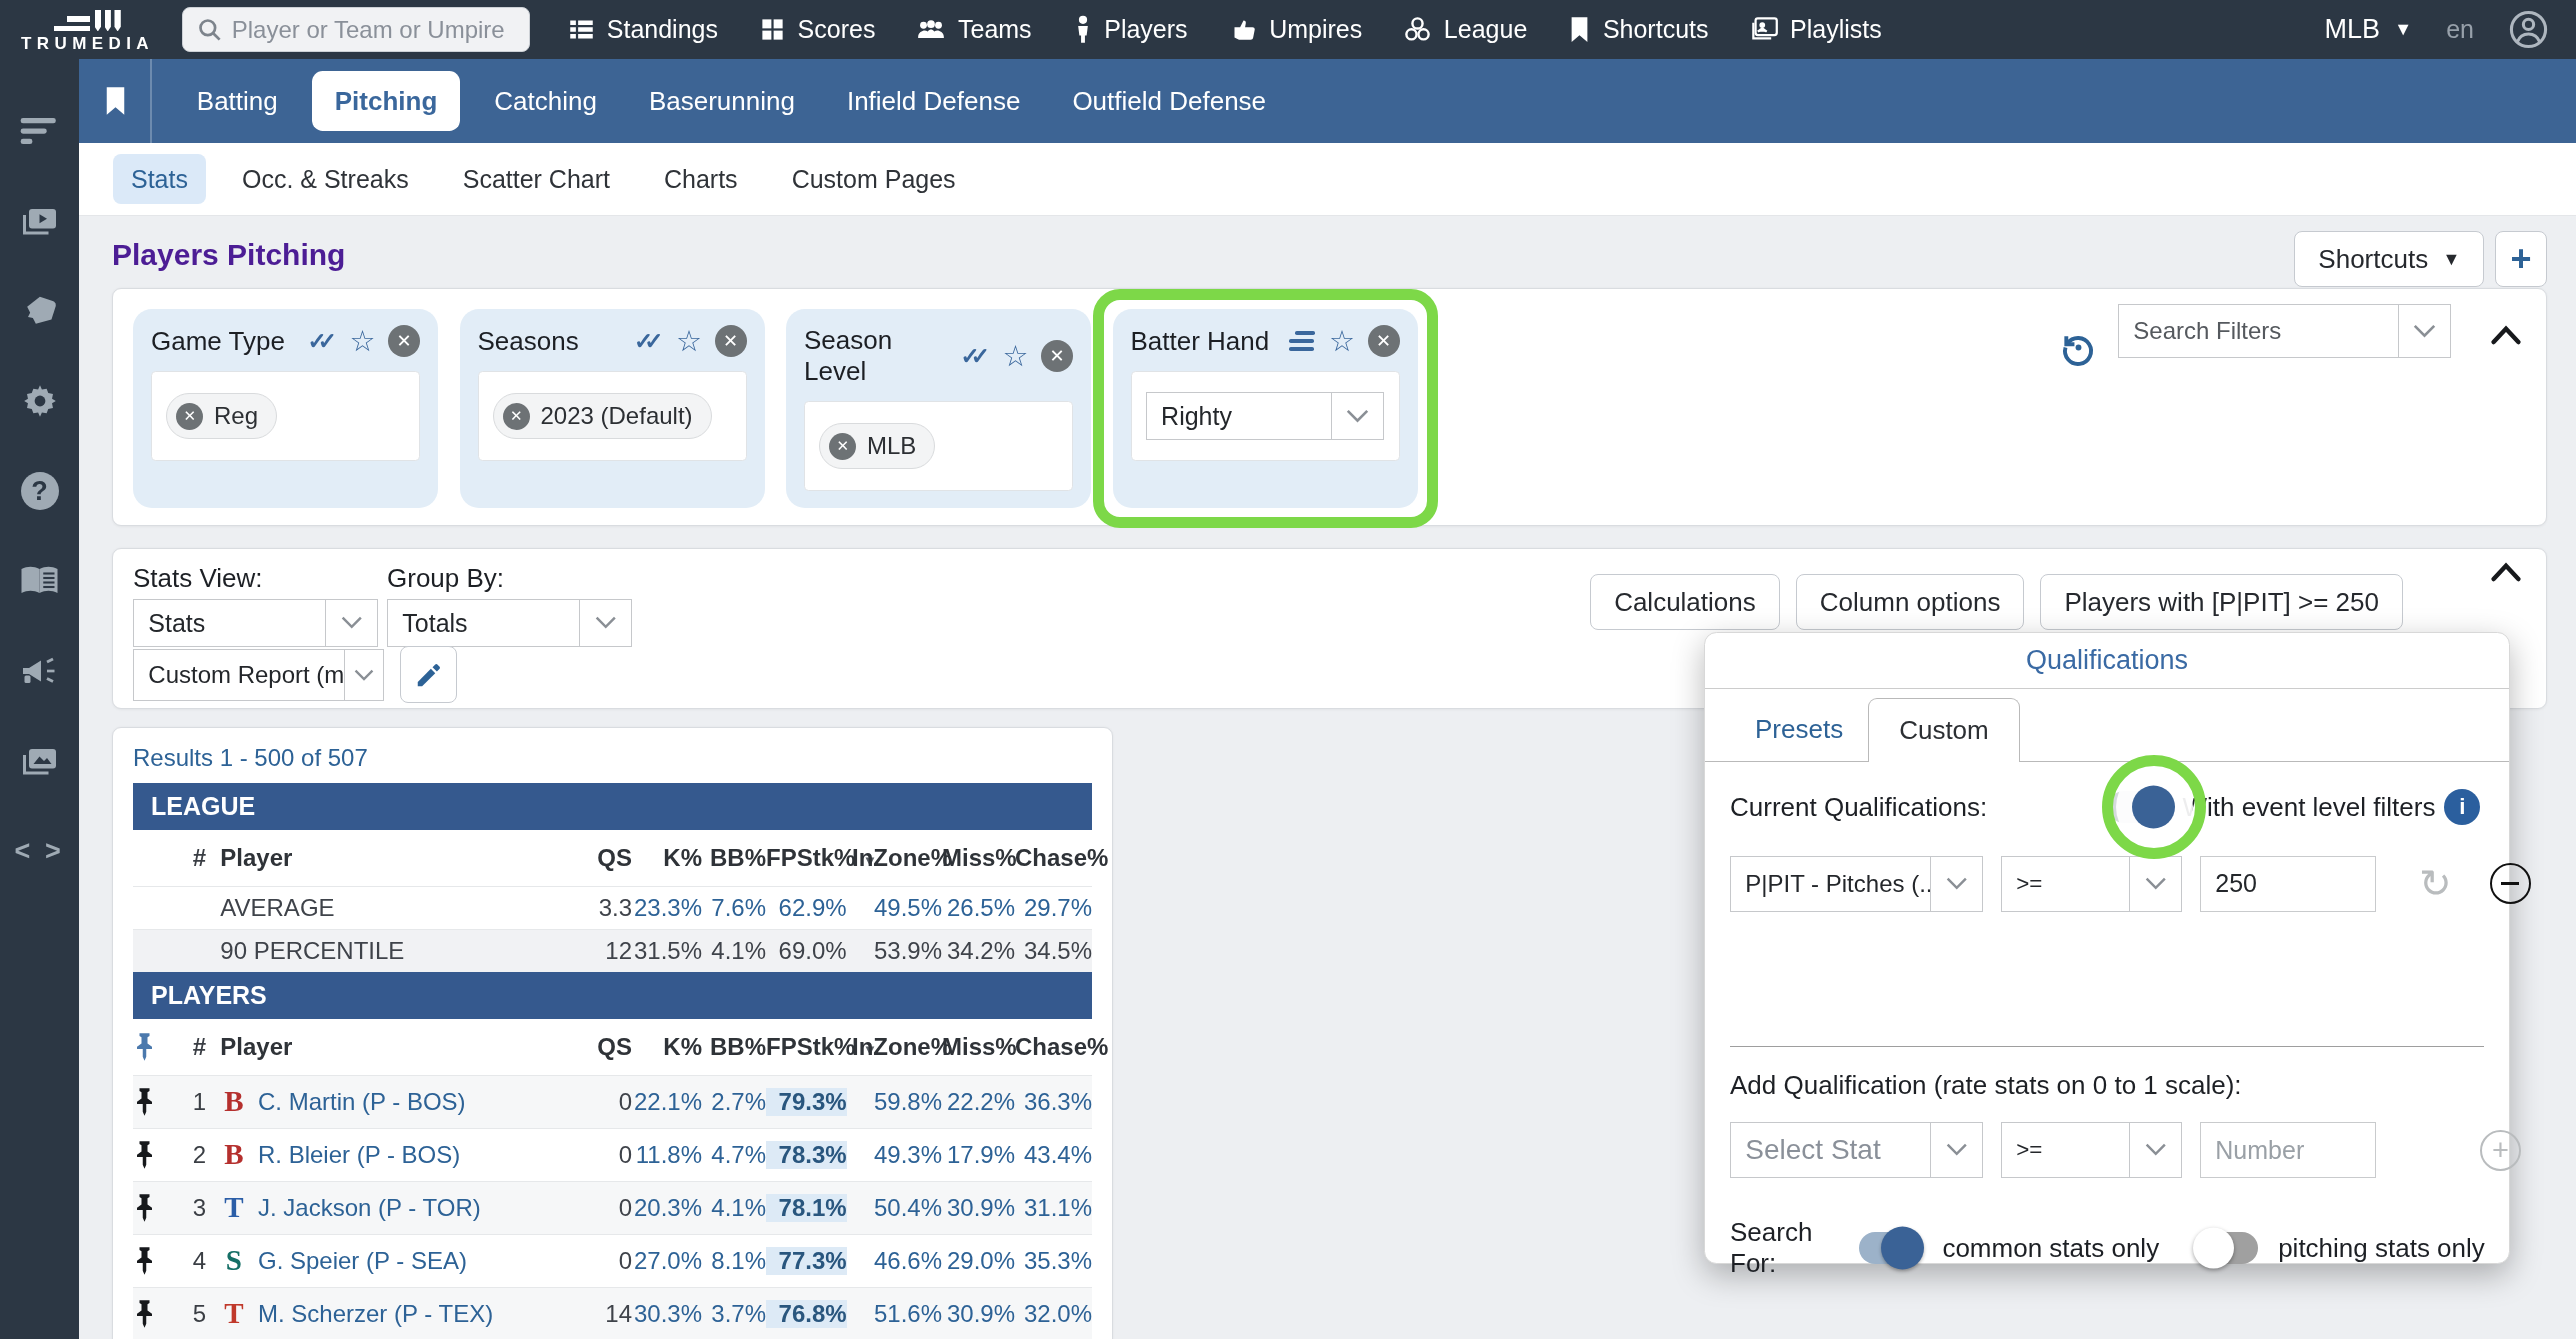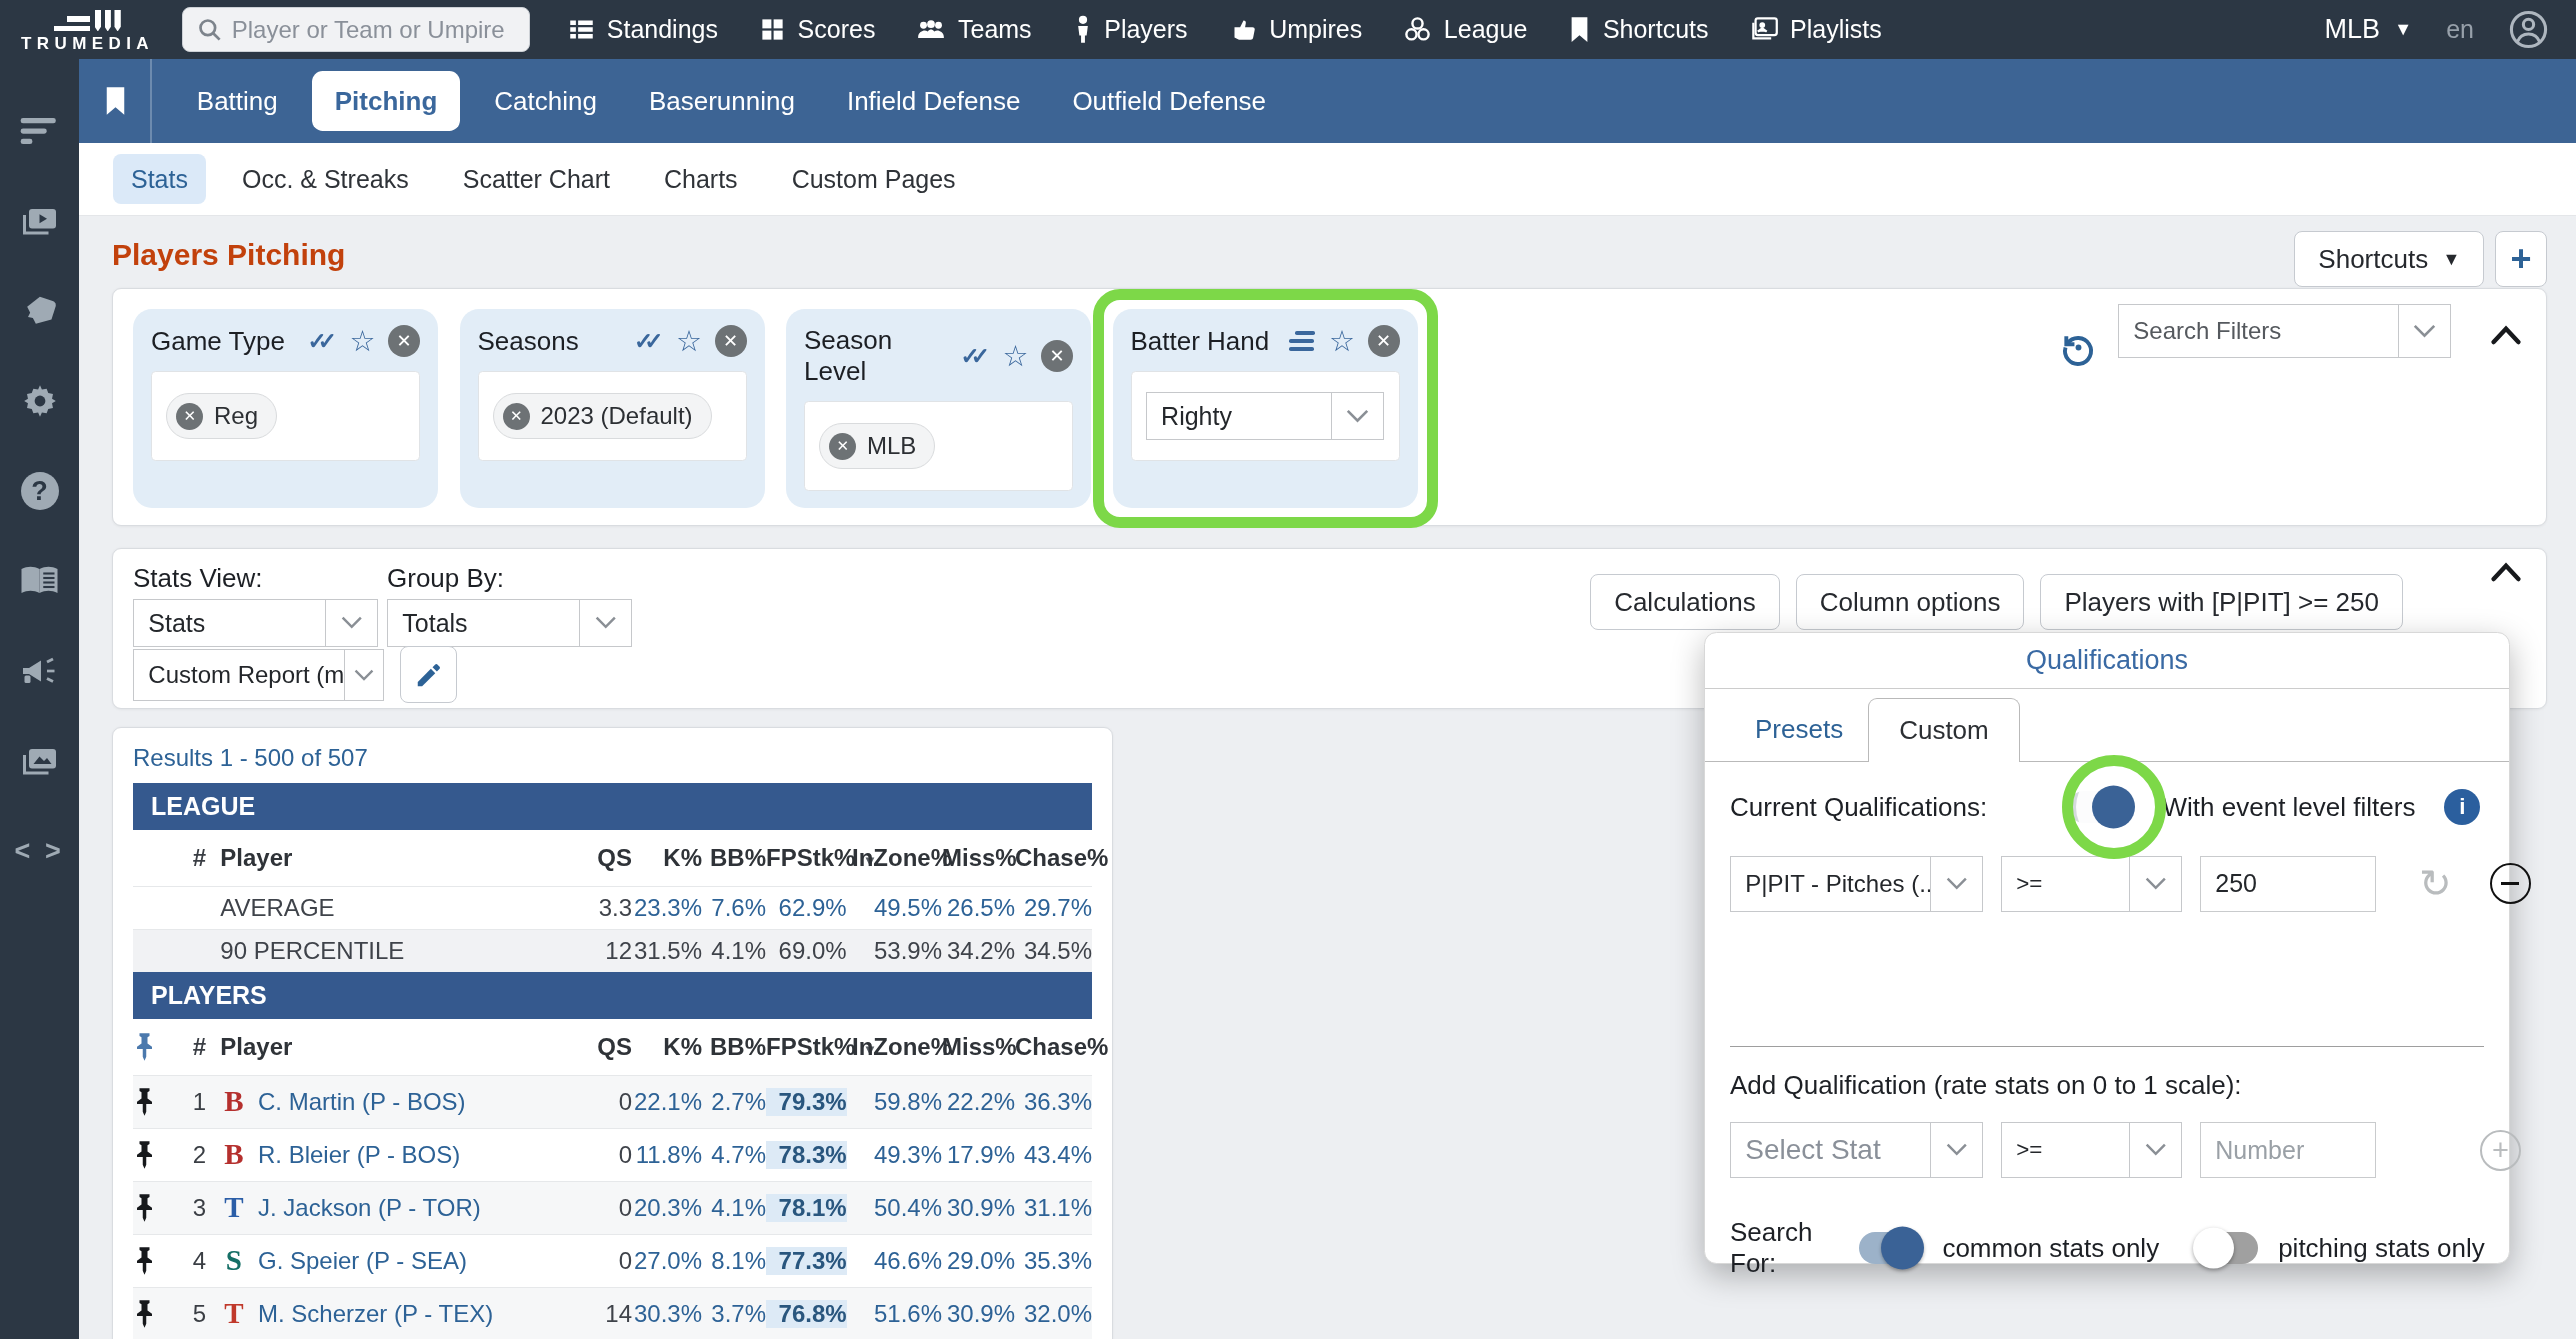--- a/index.html
+++ b/index.html
@@ -52,21 +52,21 @@
   .ptab.active{ background:#fff; color:#3a679c; border-radius:10.7px; font-weight:bold; padding:14.3px 23px; }
 
   
   .subnav{ position:absolute; left:79px; top:143px; width:2497px; height:73px; background:#fff;
       display:flex; align-items:center; gap:18px; padding-left:34px; border-bottom:0.9px solid #e4e6e9; z-index:20;}
   .stab{ font-size:25px; color:#2f3338; padding:10.7px 18px; cursor:pointer; white-space:nowrap;}
   .stab.active{ background:#dbe9f8; color:#2d6296; border-radius:8px; }
 
   
   .title-row{ position:absolute; left:112px; top:231px; width:2435px; display:flex; align-items:flex-start; justify-content:space-between; }
-  .page-title{ font-size:30px; font-weight:bold; color:#c2410c; padding-top:7.2px;}
+  .page-title{ font-size:30px; font-weight:bold; color:#4c1d95; padding-top:7.2px;}
   .title-actions{ display:flex; gap:10.7px; }
   .btn{ background:#fff; border:0.9px solid #c6cad0; border-radius:8px; height:56px; display:flex;
       align-items:center; gap:14.3px; padding:0 23px; font-size:26px; color:#26292e; cursor:pointer; white-space:nowrap;}
   .btn .caret-down{ color:#26292e; }
   .btn-plus{ width:52px; justify-content:center; padding:0; color:#2d6296; font-size:36px; font-weight:bold; }
 
   
   .card{ position:absolute; background:#fff; border:0.9px solid #d9dce0; border-radius:9px;
       box-shadow:0 0.9px 2.7px rgba(0,0,0,.05); }
   .filters-card{ left:112px; top:288px; width:2435px; height:238px; }
@@ -142,21 +142,21 @@
   .popup-title{ height:56px; display:flex; align-items:center; justify-content:center; font-size:27px;
       color:#3a6aa4; border-bottom:0.9px solid #cccccc; }
   .tabs{ position:relative; height:73px; border-bottom:0.9px solid #b9b9b9; display:flex; align-items:flex-end; padding-left:25px;}
   .tab{ font-size:26px; padding:16px 25px; cursor:pointer; }
   .tab.presets{ color:#2d6296; }
   .tab.custom{ color:#2c2f33; background:#fff; border:0.9px solid #b9b9b9; border-bottom:none;
       border-radius:9px 9px 0 0; margin-bottom:-0.9px; padding:16px 30px; }
   .popup-body{ padding:18px 25px 0 25px; }
   .cq-row{ display:flex; align-items:center; height:54px; }
   .cq-label{ font-size:26px; color:#1d2025; flex:1;}
-  .evt-wrap{ position:relative; display:flex; align-items:center; gap:29px; padding-right:3.6px;}
+  .evt-wrap{ position:relative; display:flex; align-items:center; gap:9px; padding-right:3.6px;}
   .toggle{ position:relative; border-radius:18px; flex:none; cursor:pointer;}
   .toggle .knob{ position:absolute; top:50%; transform:translateY(-50%); border-radius:50%; }
   .evt-toggle{ width:66px; height:32px; background:#d5dade; }
   .evt-toggle .knob{ width:43px; height:43px; background:#3a6296; right:-1.8px; }
   .halo{ position:absolute; width:77px; height:77px; border-radius:50%; background:rgba(255,255,255,.92);
       right:-19px; top:50%; transform:translateY(-50%); }
   .ring-circle{ position:absolute; width:104px; height:104px; border-radius:50%; border:11.6px solid #7dd848;
       right:-32px; top:50%; transform:translateY(-50%); z-index:6; pointer-events:none;}
   .evt-label{ font-size:26px; color:#1d2025; white-space:nowrap; }
   .info-icon{ width:36px; height:36px; border-radius:50%; background:#2b5f9e; color:#fff; font-size:22.4px;

